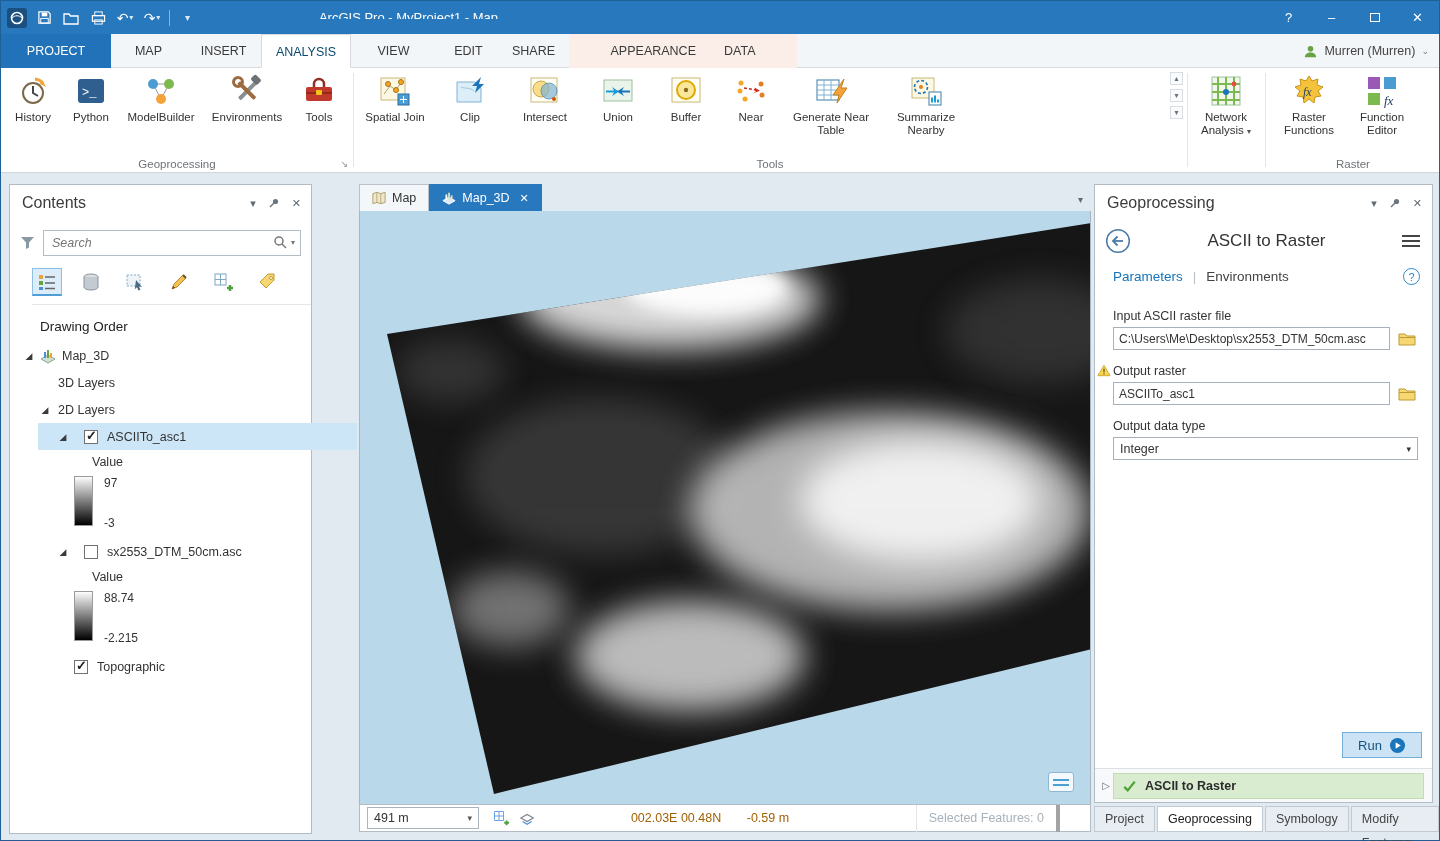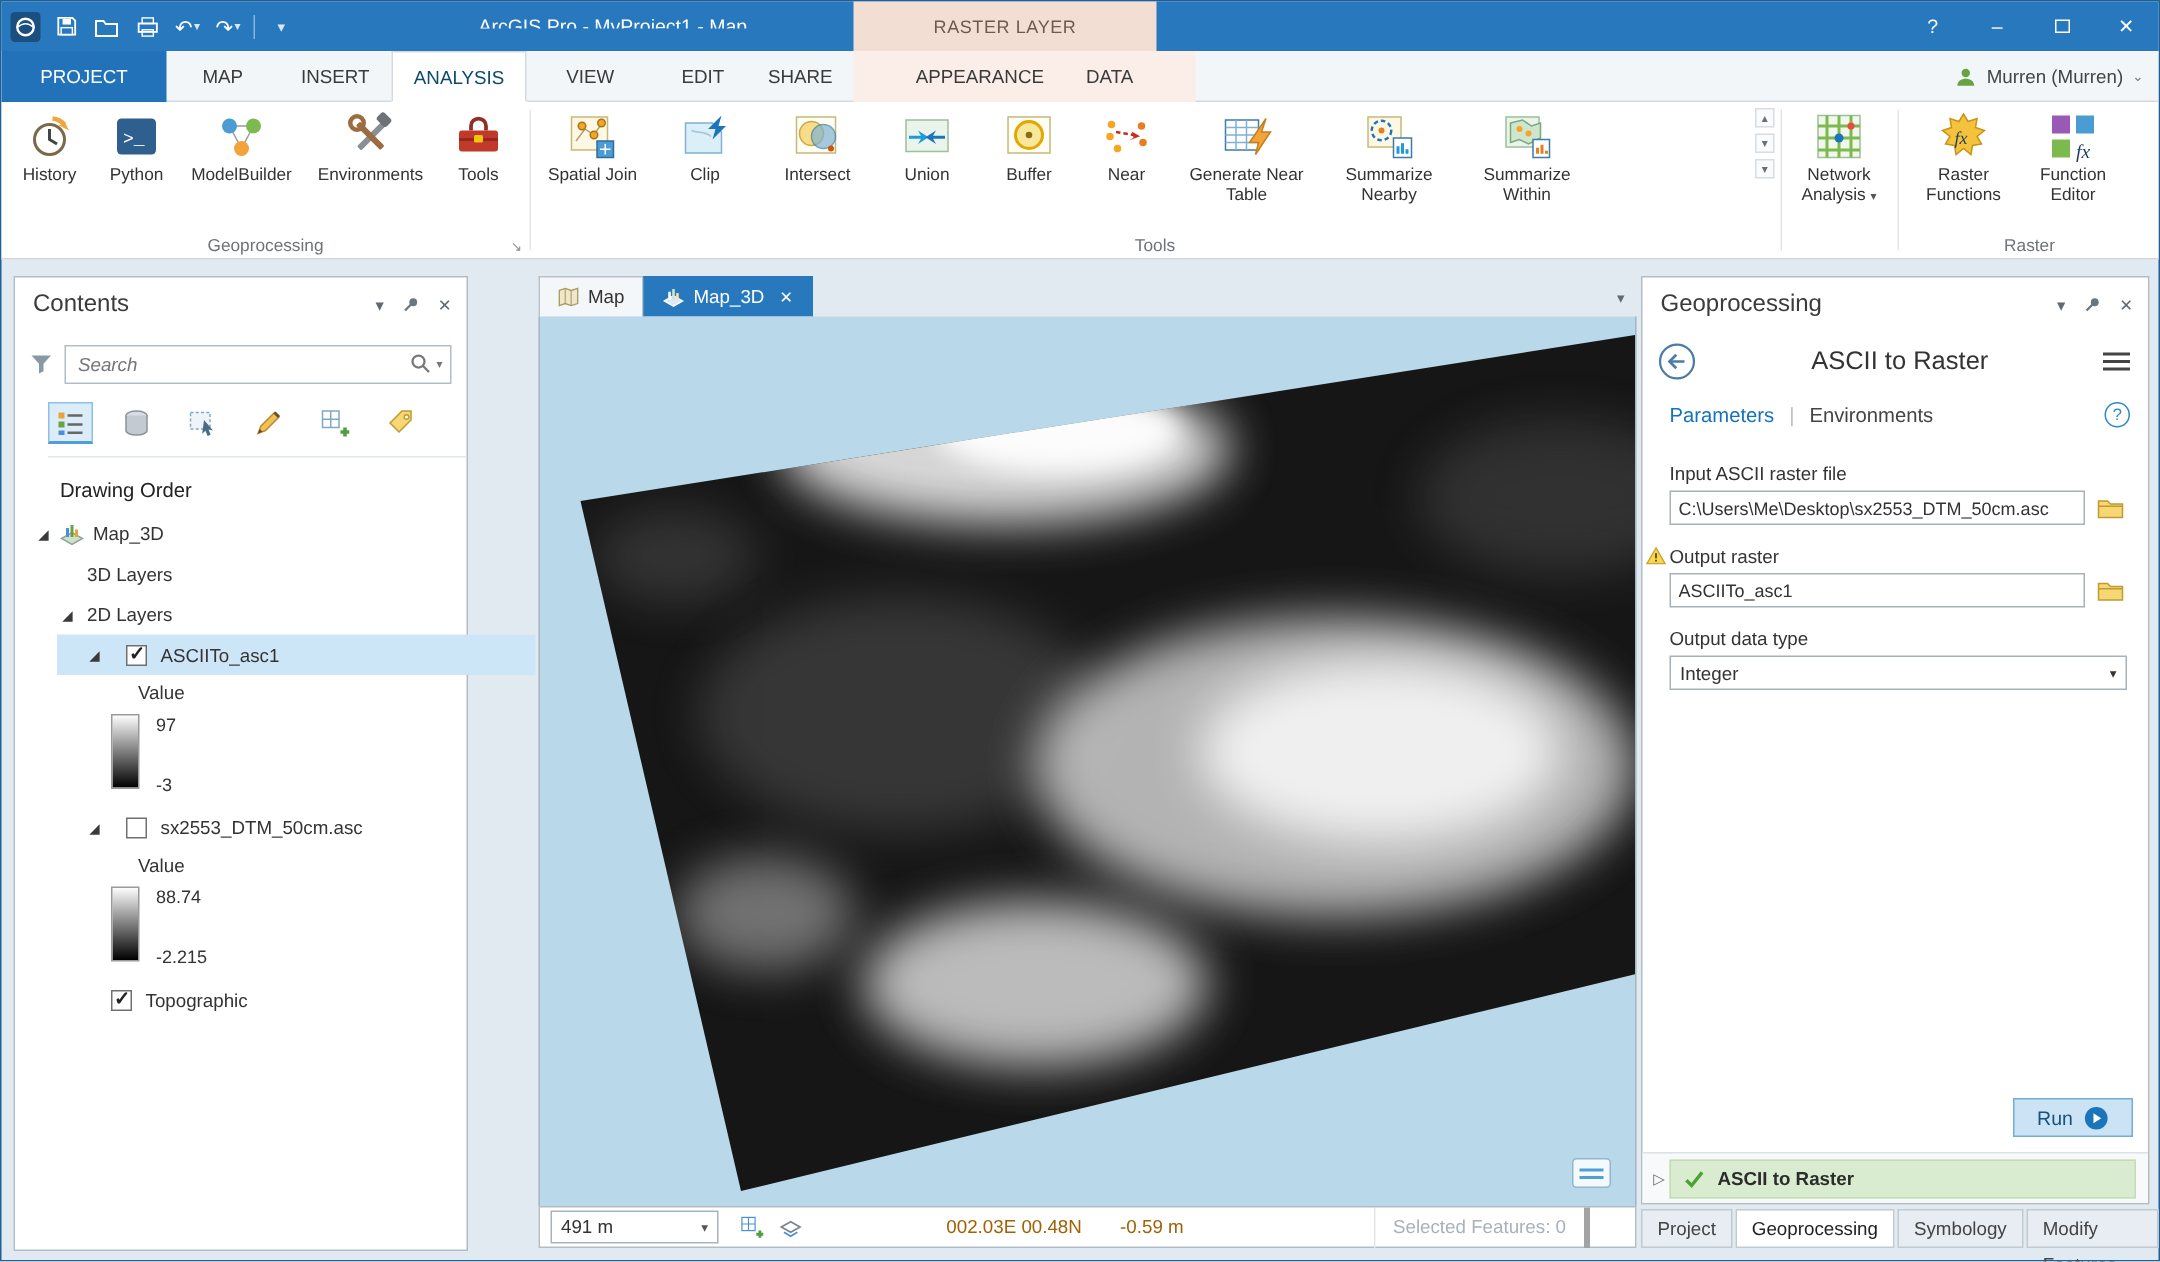--- a/index.html
+++ b/index.html
@@ -162,21 +162,20 @@
       <span class="qbtn">
           <span class="glyph">↷</span>
           <span class="mini-caret">▾</span>
         </span>
       <span class="divider"></span>
       <span class="qbtn">
           <span class="mini-caret" style="font-size:10px;">▾</span>
         </span>
     </div>
     <div class="win-title">ArcGIS Pro - MyProject1 - Map</div>
-    <div class="ctx-header">RASTER LAYER</div>
     <div class="winbtns">
       <span class="winbtn">?</span>
       <span class="winbtn">–</span>
       <span class="winbtn">
           <span class="maxbox"></span>
         </span>
       <span class="winbtn">✕</span>
     </div>
   </div>
 
@@ -354,33 +353,20 @@
           <span class="ric">
               <svg viewBox="0 0 34 34">
                 <rect x="3" y="4" width="22" height="20" fill="#fdf8e4" stroke="#c8b878"></rect>
                 <circle cx="12" cy="13" r="6.5" fill="none" stroke="#1b75bb" stroke-width="1.6" stroke-dasharray="3 2"></circle>
                 <circle cx="12" cy="13" r="2" fill="#e67e22"></circle>
                 <rect x="20" y="18" width="12" height="13" fill="#fff" stroke="#3c7ca8"></rect>
                 <path d="M23 28.5v-5M26 28.5v-7M29 28.5v-3" stroke="#1b9bd7" stroke-width="2"></path>
               </svg>
             </span>
           <span class="rlabel">Summarize Nearby</span>
-        </div>
-        <div class="rbtn" style="width:76px;">
-          <span class="ric">
-              <svg viewBox="0 0 34 34">
-                <rect x="3" y="4" width="22" height="20" fill="#eaf4ea" stroke="#9bc09b"></rect>
-                <path d="M6 8l8-2 6 4 6-2v10l-8 4-6-3-6 2z" fill="#cde6cd" stroke="#7aa87a"></path>
-                <circle cx="12" cy="12" r="2" fill="#f5a623"></circle>
-                <circle cx="18" cy="15" r="2" fill="#f5a623"></circle>
-                <rect x="21" y="19" width="11" height="12" fill="#fff" stroke="#3c7ca8"></rect>
-                <path d="M24 28.5v-4M27 28.5v-6M30 28.5v-2" stroke="#e67e22" stroke-width="2"></path>
-              </svg>
-            </span>
-          <span class="rlabel">Summarize Within</span>
         </div>
       </div>
       <div class="glabel">Tools</div>
       <div class="scrollcol">
         <span>▴</span>
         <span>▾</span>
         <span>▾</span>
       </div>
     </div>
     <div class="gsep" style="left:1186px;"></div>

